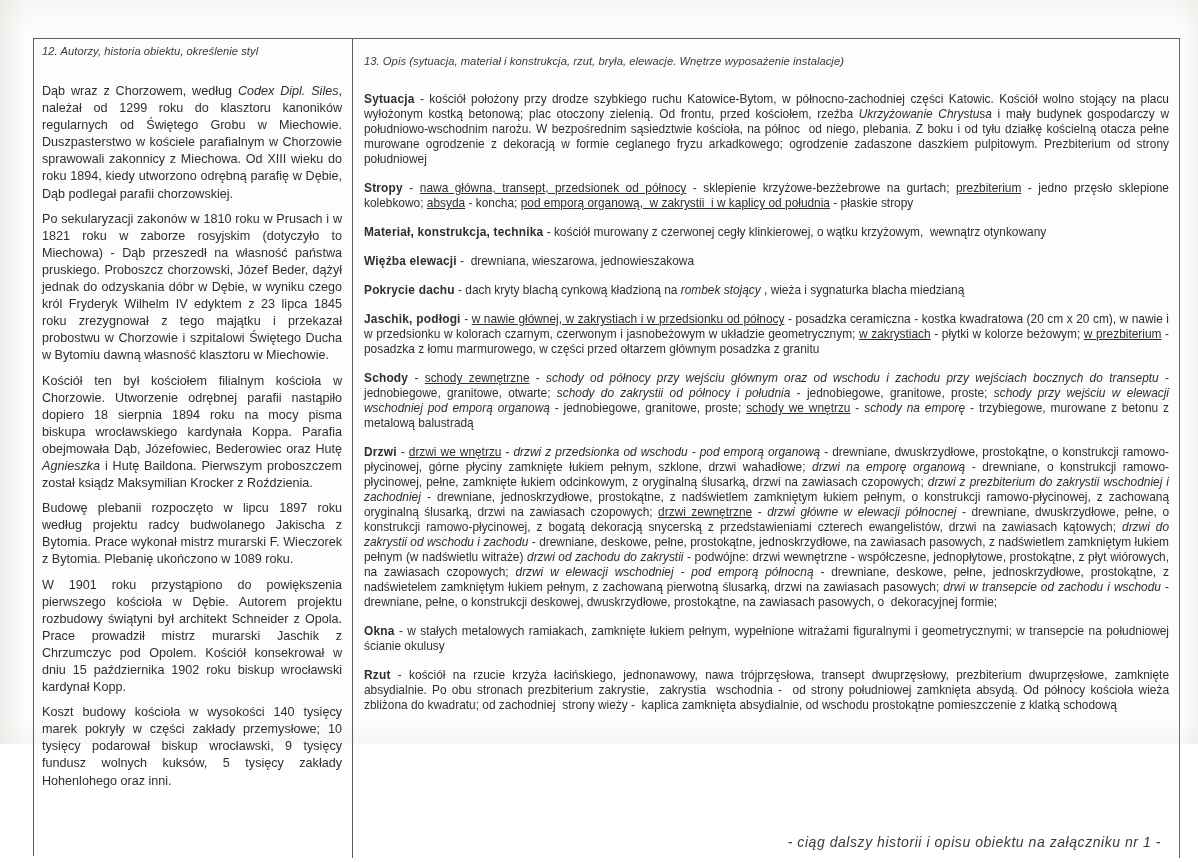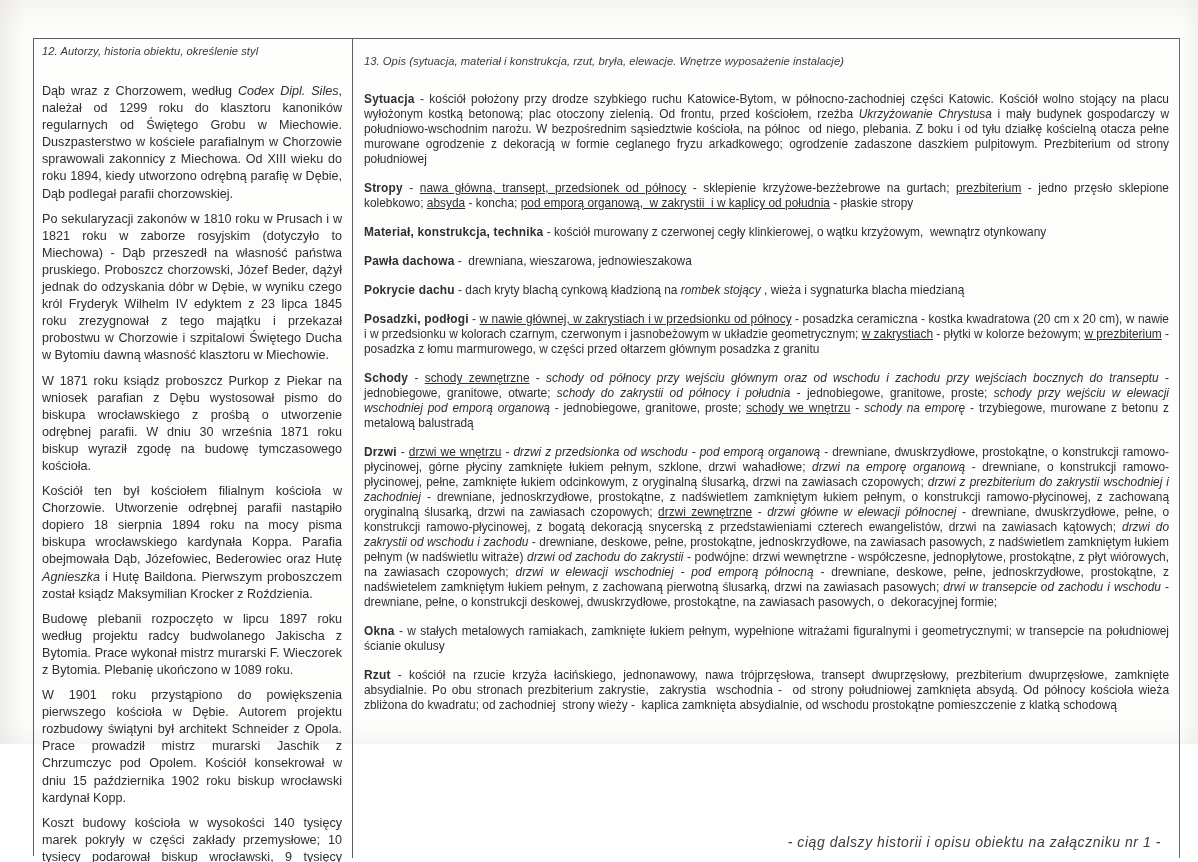--- a/index.html
+++ b/index.html
@@ -148,21 +148,20 @@
   <div id="right-rule"></div>
 
   <div class="cell" id="cell-left">
     <div class="field-head">12. Autorzy, historia obiektu, określenie styl</div>
 
     <div id="left-body">
       <p>
         Dąb wraz z Chorzowem, według <span class="it">Codex Dipl. Siles</span>, należał od 1299 roku do klasztoru kanoników regularnych od Świętego Grobu w Miechowie. Duszpasterstwo w kościele parafialnym w Chorzowie sprawowali zakonnicy z Miechowa. Od XIII wieku do roku 1894, kiedy utworzono odrębną parafię w Dębie, Dąb podlegał parafii chorzowskiej.
       </p>
       <p>Po sekularyzacji zakonów w 1810 roku w Prusach i w 1821 roku w zaborze rosyjskim (dotyczyło to Miechowa) - Dąb przeszedł na własność państwa pruskiego. Proboszcz chorzowski, Józef Beder, dążył jednak do odzyskania dóbr w Dębie, w wyniku czego król Fryderyk Wilhelm IV edyktem z 23 lipca 1845 roku zrezygnował z tego majątku i przekazał probostwu w Chorzowie i szpitalowi Świętego Ducha w Bytomiu dawną własność klasztoru w Miechowie.</p>
-      <p>W 1871 roku ksiądz proboszcz Purkop z Piekar na wniosek parafian z Dębu wystosował pismo do biskupa wrocławskiego z prośbą o utworzenie odrębnej parafii. W dniu 30 września 1871 roku biskup wyraził zgodę na budowę tymczasowego kościoła.</p>
       <p>
         Kościół ten był kościołem filialnym kościoła w Chorzowie. Utworzenie odrębnej parafii nastąpiło dopiero 18 sierpnia 1894 roku na mocy pisma biskupa wrocławskiego kardynała Koppa. Parafia obejmowała Dąb, Józefowiec, Bederowiec oraz Hutę <span class="it">Agnieszka</span> i Hutę Baildona. Pierwszym proboszczem został ksiądz Maksymilian Krocker z Roździenia.
       </p>
       <p>Budowę plebanii rozpoczęto w lipcu 1897 roku według projektu radcy budwolanego Jakischa z Bytomia. Prace wykonał mistrz murarski F. Wieczorek z Bytomia. Plebanię ukończono w 1089 roku.</p>
       <p>W 1901 roku przystąpiono do powiększenia pierwszego kościoła w Dębie. Autorem projektu rozbudowy świątyni był architekt Schneider z Opola. Prace prowadził mistrz murarski Jaschik z Chrzumczyc pod Opolem. Kościół konsekrował w dniu 15 października 1902 roku biskup wrocławski kardynał Kopp.</p>
       <p>Koszt budowy kościoła w wysokości 140 tysięcy marek pokryły w części zakłady przemysłowe; 10 tysięcy podarował biskup wrocławski, 9 tysięcy fundusz wolnych kuksów, 5 tysięcy zakłady Hohenlohego oraz inni.</p>
     </div>
   </div>
 
   <div class="cell" id="cell-right">
@@ -179,31 +178,31 @@
         <span class="lbl">Stropy</span>
         - <span class="u">nawa główna, transept, przedsionek od północy</span> - sklepienie krzyżowe-bezżebrowe na gurtach; <span class="u">prezbiterium</span> - jedno przęsło sklepione kolebkowo; <span class="u">absyda</span> - koncha; <span class="u">pod emporą organową,&nbsp; w zakrystii&nbsp; i w kaplicy od południa</span> - płaskie stropy
       </p>
 
       <p class="sec">
         <span class="lbl">Materiał, konstrukcja, technika</span>
         - kościół murowany z czerwonej cegły klinkierowej, o wątku krzyżowym,&nbsp; wewnątrz otynkowany
       </p>
 
       <p class="sec">
-        <span class="lbl">Pawła dachowa</span>
+        <span class="lbl">Więźba elewacji</span>
         -&nbsp; drewniana, wieszarowa, jednowieszakowa
       </p>
 
       <p class="sec">
         <span class="lbl">Pokrycie dachu</span>
         - dach kryty blachą cynkową kładzioną na <span class="it">rombek stojący</span> , wieża i sygnaturka blacha miedzianą
       </p>
 
       <p class="sec">
-        <span class="lbl">Posadzki, podłogi</span>
+        <span class="lbl">Jaschik, podłogi</span>
         - <span class="u">w nawie głównej, w zakrystiach i w przedsionku od północy</span> - posadzka ceramiczna - kostka kwadratowa (20 cm x 20 cm), w nawie i w przedsionku w kolorach czarnym, czerwonym i jasnobeżowym w układzie geometrycznym; <span class="u">w zakrystiach</span> - płytki w kolorze beżowym; <span class="u">w prezbiterium</span> - posadzka z łomu marmurowego, w części przed ołtarzem głównym posadzka z granitu
       </p>
 
       <p class="sec">
         <span class="lbl">Schody</span>
         - <span class="u">schody zewnętrzne</span> - <span class="it">schody od północy przy wejściu głównym oraz od wschodu i zachodu przy wejściach bocznych do transeptu</span> - jednobiegowe, granitowe, otwarte; <span class="it">schody do zakrystii od północy i południa</span> - jednobiegowe, granitowe, proste; <span class="it">schody przy wejściu w elewacji wschodniej pod emporą organową</span> - jednobiegowe, granitowe, proste; <span class="u">schody we wnętrzu</span> - <span class="it">schody na emporę</span> - trzybiegowe, murowane z betonu z metalową balustradą
       </p>
 
       <p class="sec">
         <span class="lbl">Drzwi</span>

